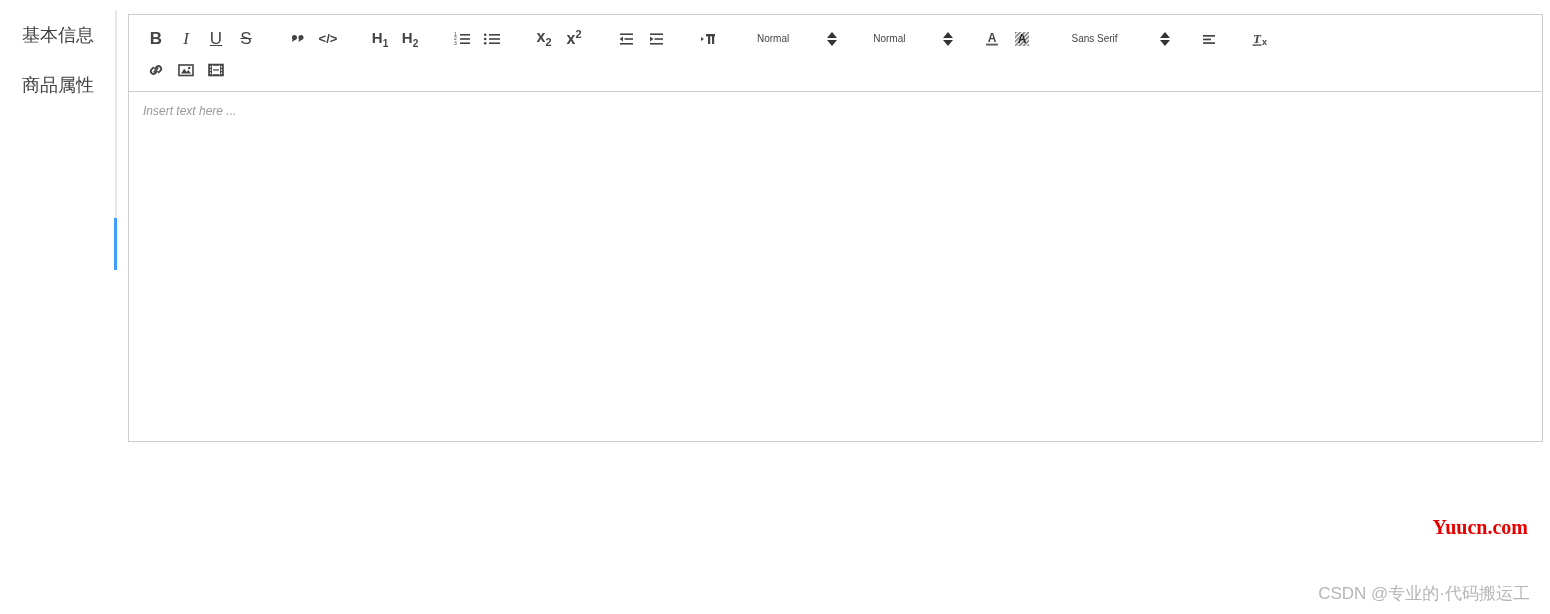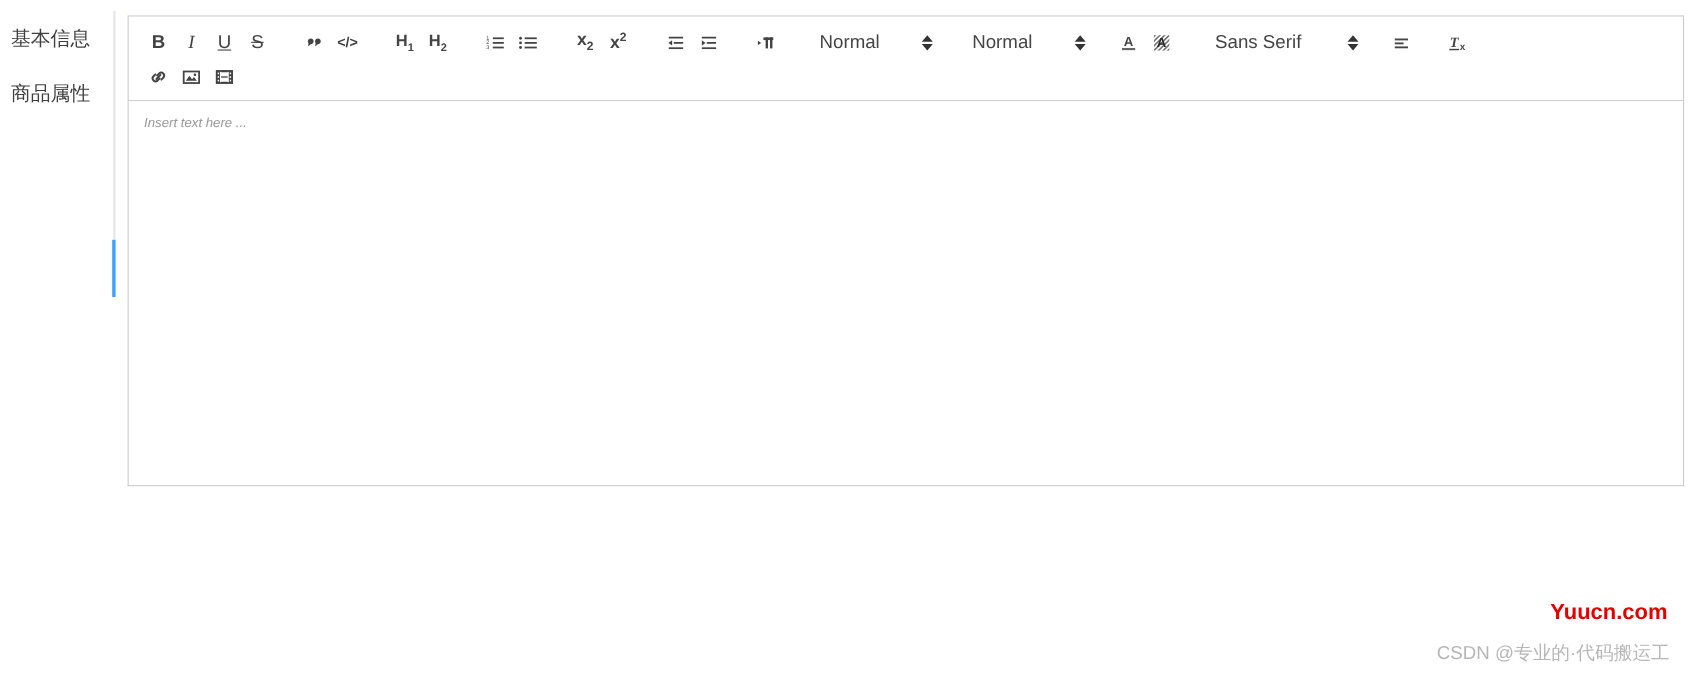--- a/index.html
+++ b/index.html
@@ -13,20 +13,21 @@
     font-family: "Liberation Sans", "DejaVu Sans", sans-serif;
     overflow: hidden;
     position: relative;
   }
 
   
   .page {
     position: relative;
     width: 1532px;
     height: 614px;
+    margin-left: 12px;
   }
 
   
   .tabs-nav {
     position: absolute;
     left: 0;
     top: 10px;
     width: 105px;
     height: 260px;
   }
@@ -137,21 +138,21 @@
   }
   .glyph-x sub, .glyph-x sup { font-size: 11px; font-weight: bold; }
 
   
   .tb-select {
     display: inline-flex;
     align-items: center;
     height: 26px;
     cursor: pointer;
     color: #444;
-    font-size: 17px;
+    font-size: 10px;
     padding: 0 2px;
     white-space: nowrap;
   }
   .tb-select .sel-label { margin-right: 38px; }
   .tb-select.wide .sel-label { margin-right: 42px; }
   .stepper {
     display: inline-flex;
     flex-direction: column;
     align-items: center;
     justify-content: center;
@@ -200,25 +201,25 @@
     font-size: 17px;
     font-family: "Liberation Sans", sans-serif;
     cursor: pointer;
     letter-spacing: 1px;
   }
 
   
   .wm-red {
     position: absolute;
     right: 16px;
-    top: 546px;
+    top: 516px;
     color: #e60000;
     font-size: 20px;
     font-weight: bold;
-    font-family: Liberation Sans, sans-serif;
+    font-family: Liberation Serif, serif;
     user-select: none;
   }
   .wm-gray {
     position: absolute;
     right: 14px;
     top: 582px;
     color: #b6b6b6;
     font-size: 17px;
     font-family: Liberation Sans, sans-serif;
     user-select: none;

